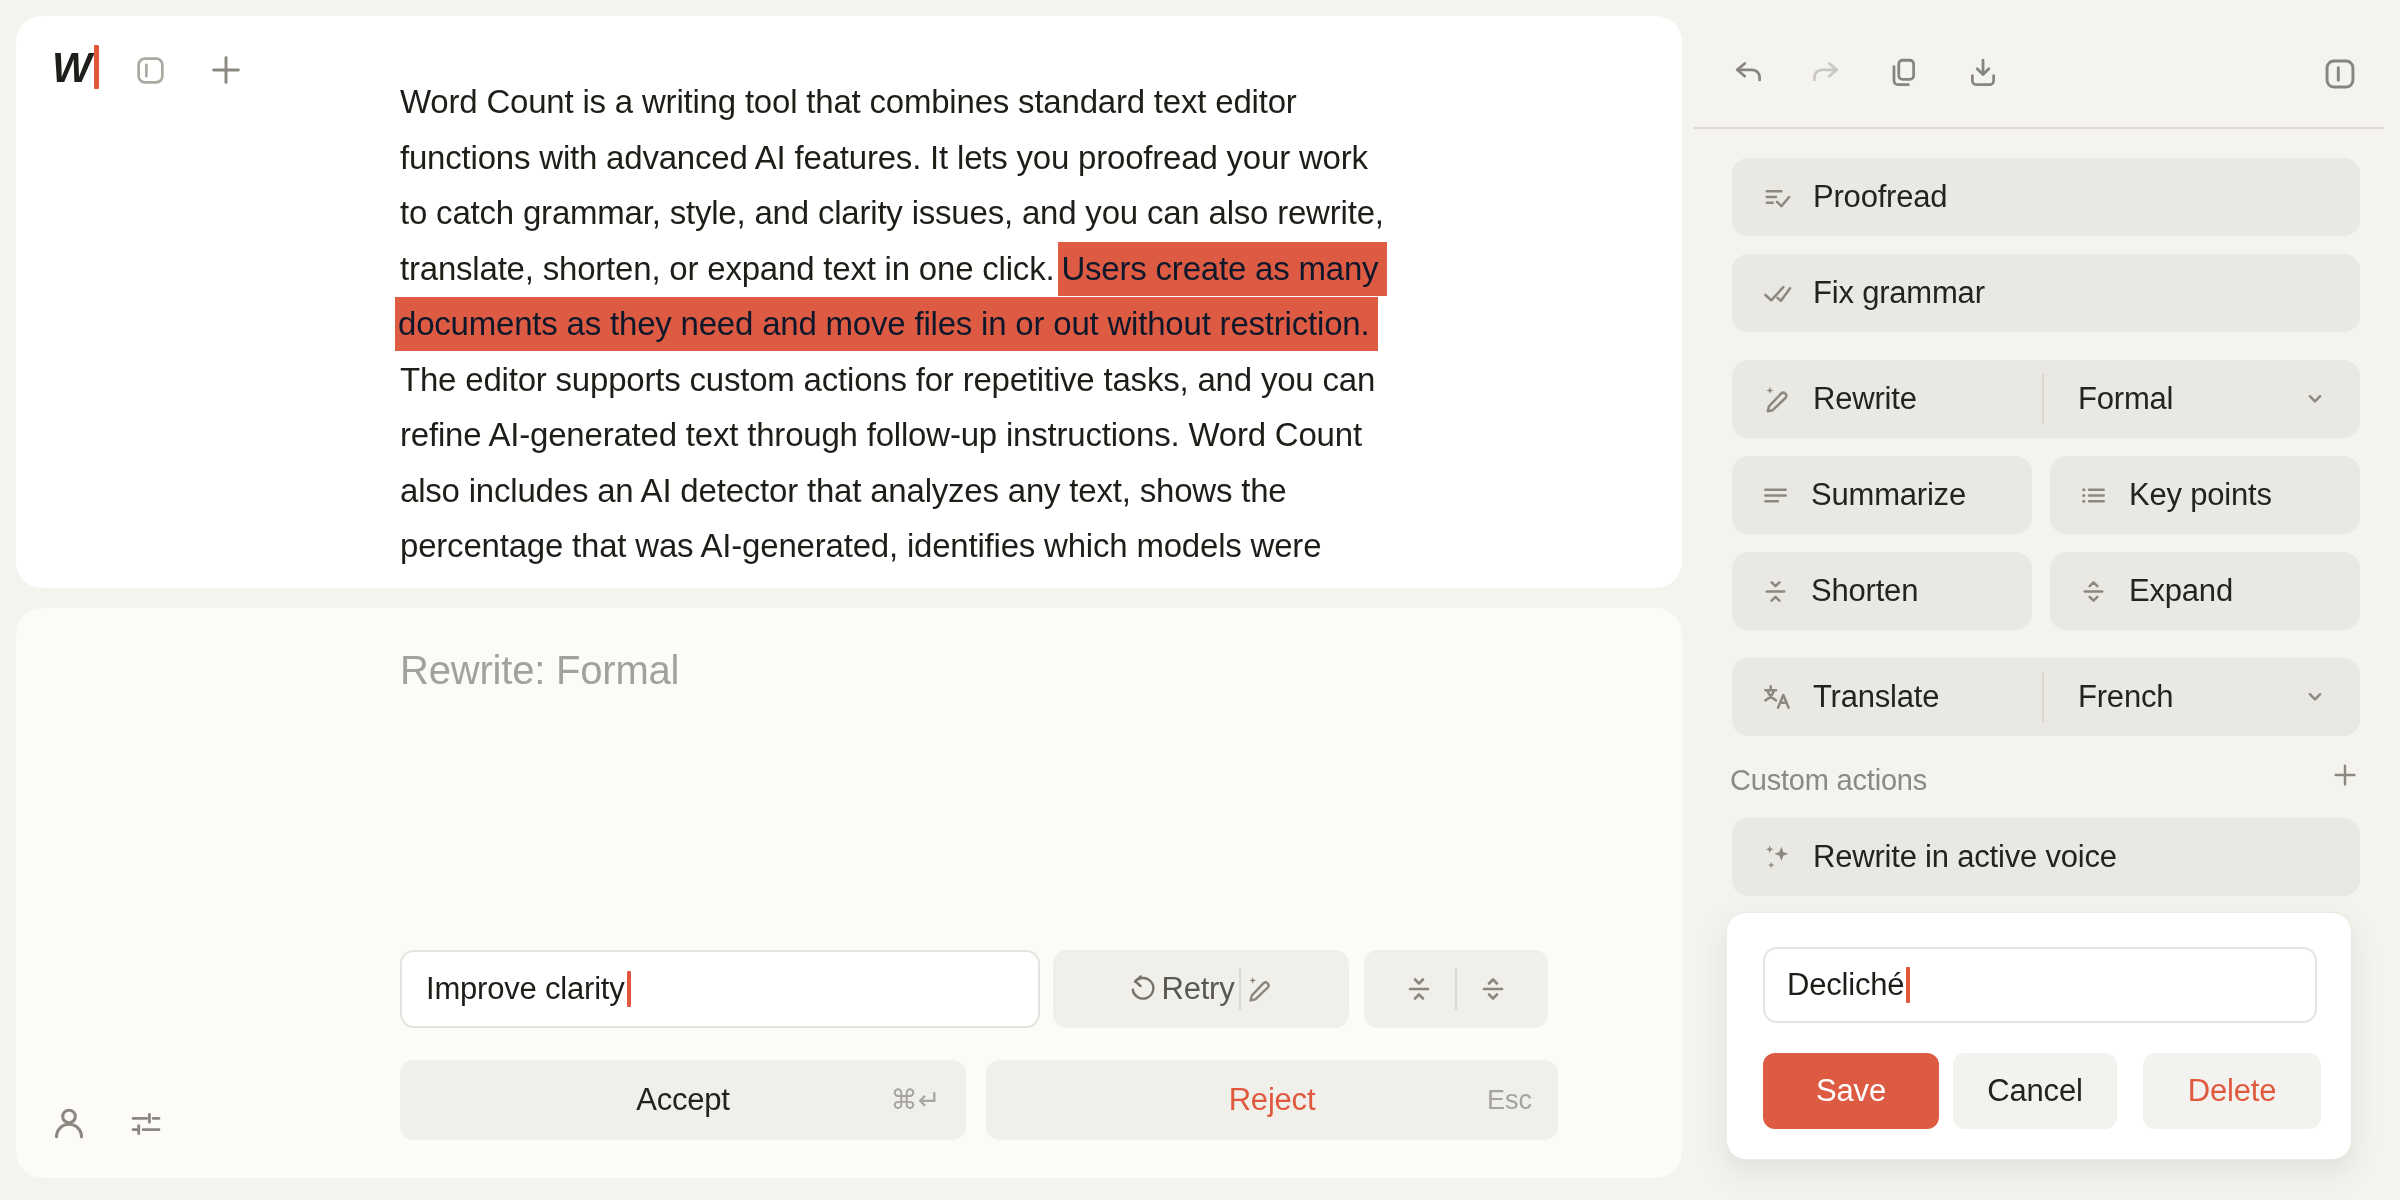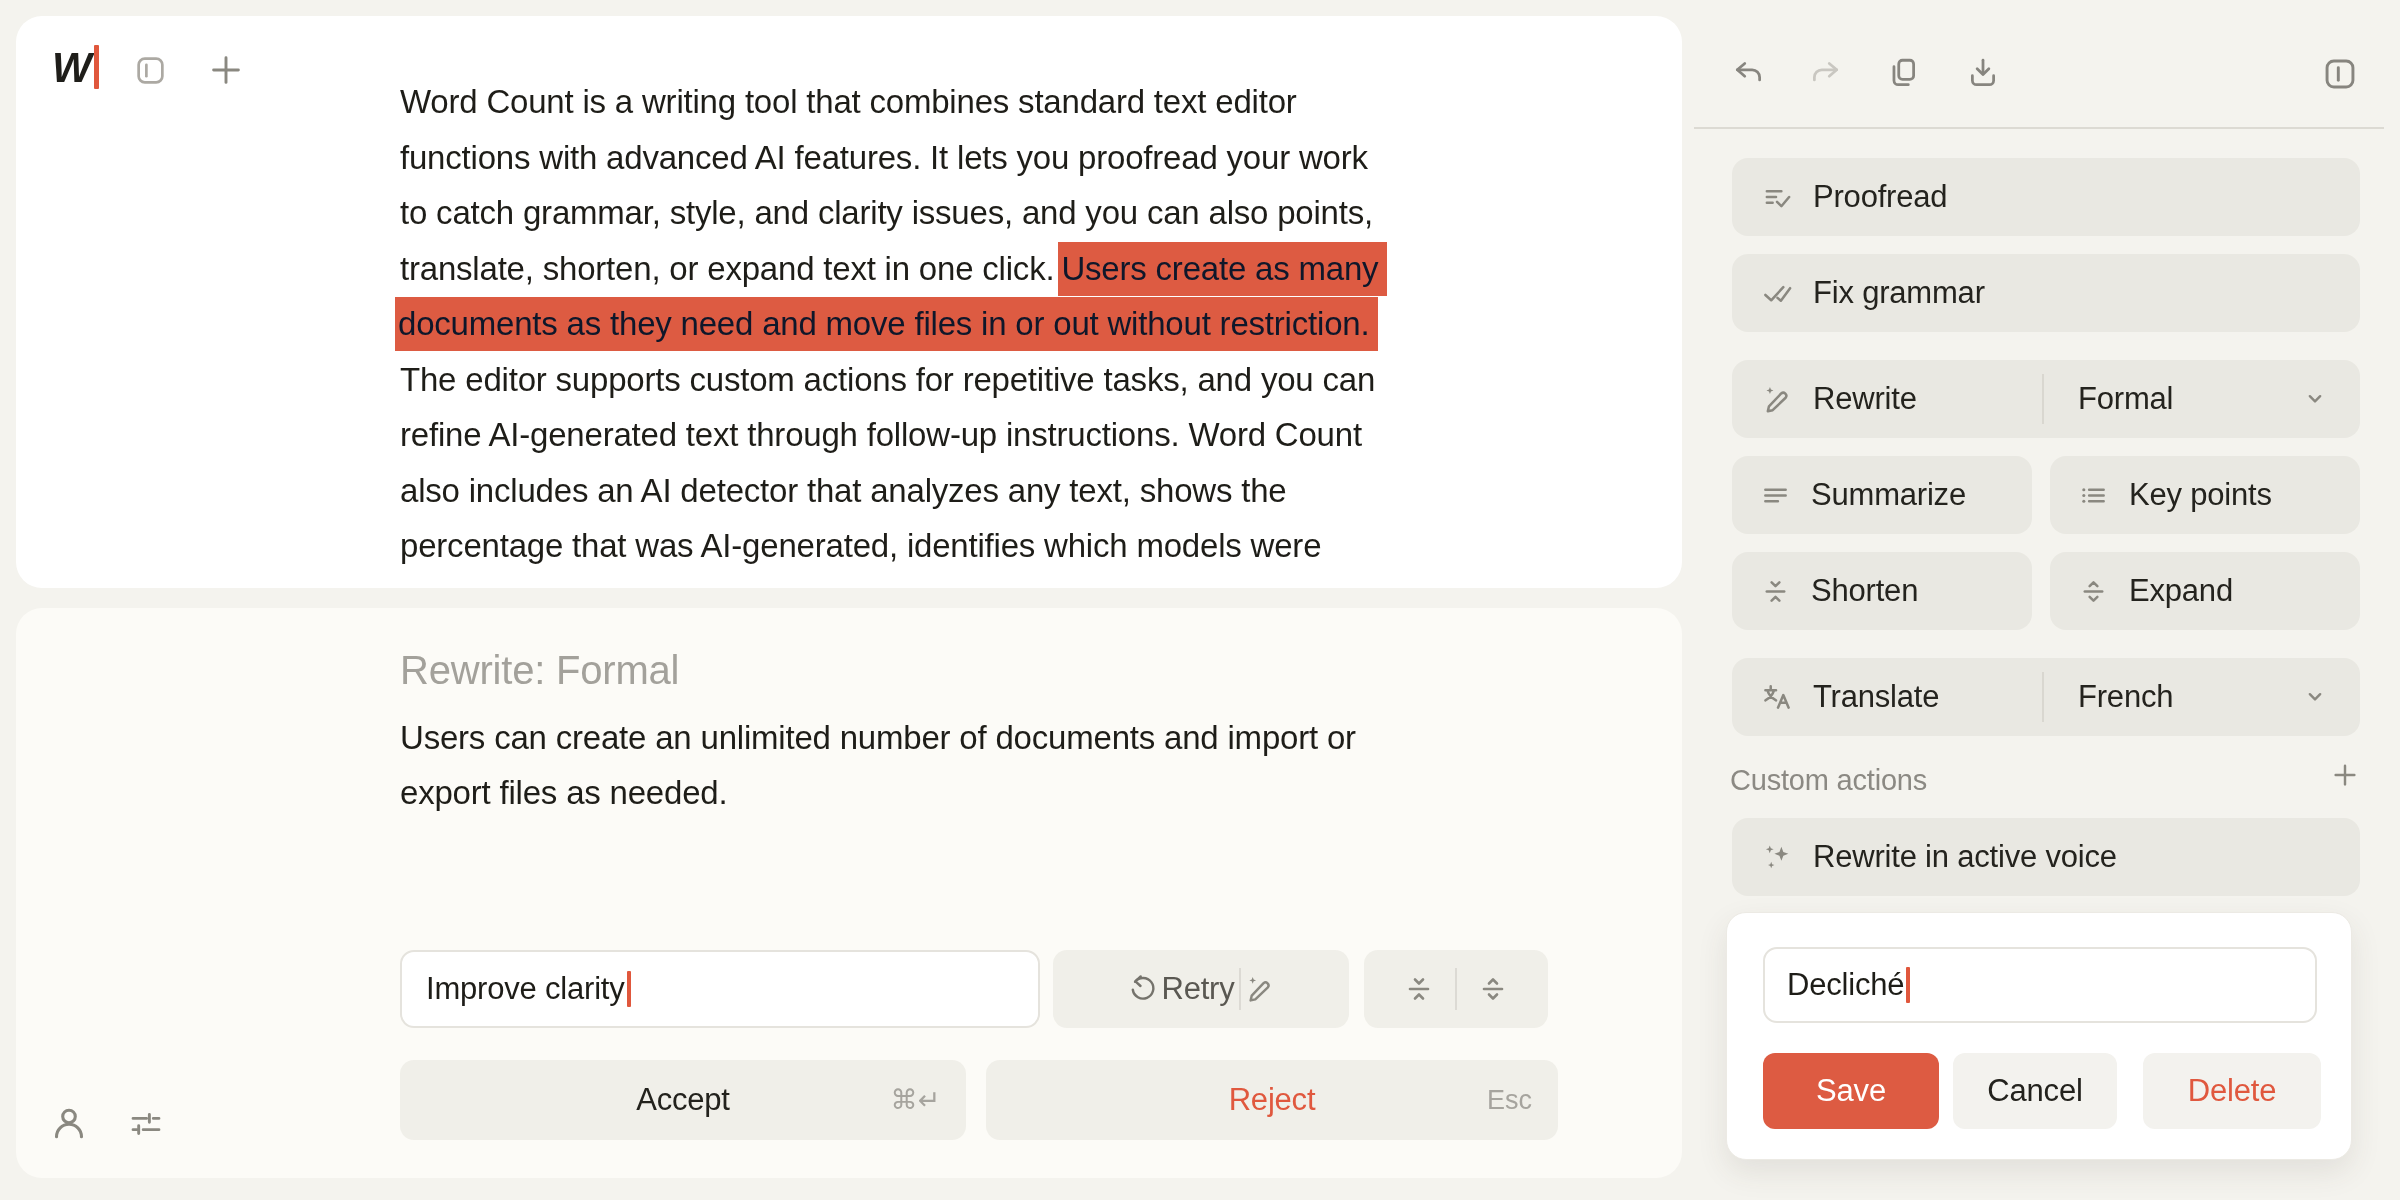--- a/index.html
+++ b/index.html
@@ -69,36 +69,32 @@
   </div>
   <div class="icon-btn" style="left:192px;top:36px;">
     <svg width="36" height="36" viewBox="0 0 32 32">
         <path d="M16 5v22M5 16h22"></path>
       </svg>
   </div>
 
   <div class="abs etext">
     <div><span>Word Count is a writing tool that combines standard text editor</span></div>
     <div><span>functions with advanced AI features. It lets you proofread your work</span></div>
-    <div><span>to catch grammar, style, and clarity issues, and you can also points,</span></div>
+    <div><span>to catch grammar, style, and clarity issues, and you can also rewrite,</span></div>
     <div><span>translate, shorten, or expand text in one click. </span><span class="hl">Users create as many</span></div>
     <div><span></span><span class="hl">documents as they need and move files in or out without restriction.</span></div>
     <div><span>The editor supports custom actions for repetitive tasks, and you can</span></div>
     <div><span>refine AI-generated text through follow-up instructions. Word Count</span></div>
     <div><span>also includes an AI detector that analyzes any text, shows the</span></div>
     <div><span>percentage that was AI-generated, identifies which models were</span></div>
   </div>
 </div>
 
 <div class="card" id="review-card">
   <div class="abs action-label">Rewrite: Formal</div>
-  <div class="abs result">
-    <div>Users can create an unlimited number of documents and import or</div>
-    <div>export files as needed.</div>
-  </div>
 
   <div class="input-box" id="followup-input">
     <span>Improve clarity</span>
       <span class="caret"></span>
   </div>
 
   <div class="pill" id="retry-group">
     <span style="display:flex;">
       <svg width="30" height="30" viewBox="0 0 32 32">
           <path d="M8.6 8.2a11 11 0 1 1-2.4 8.6"></path>

